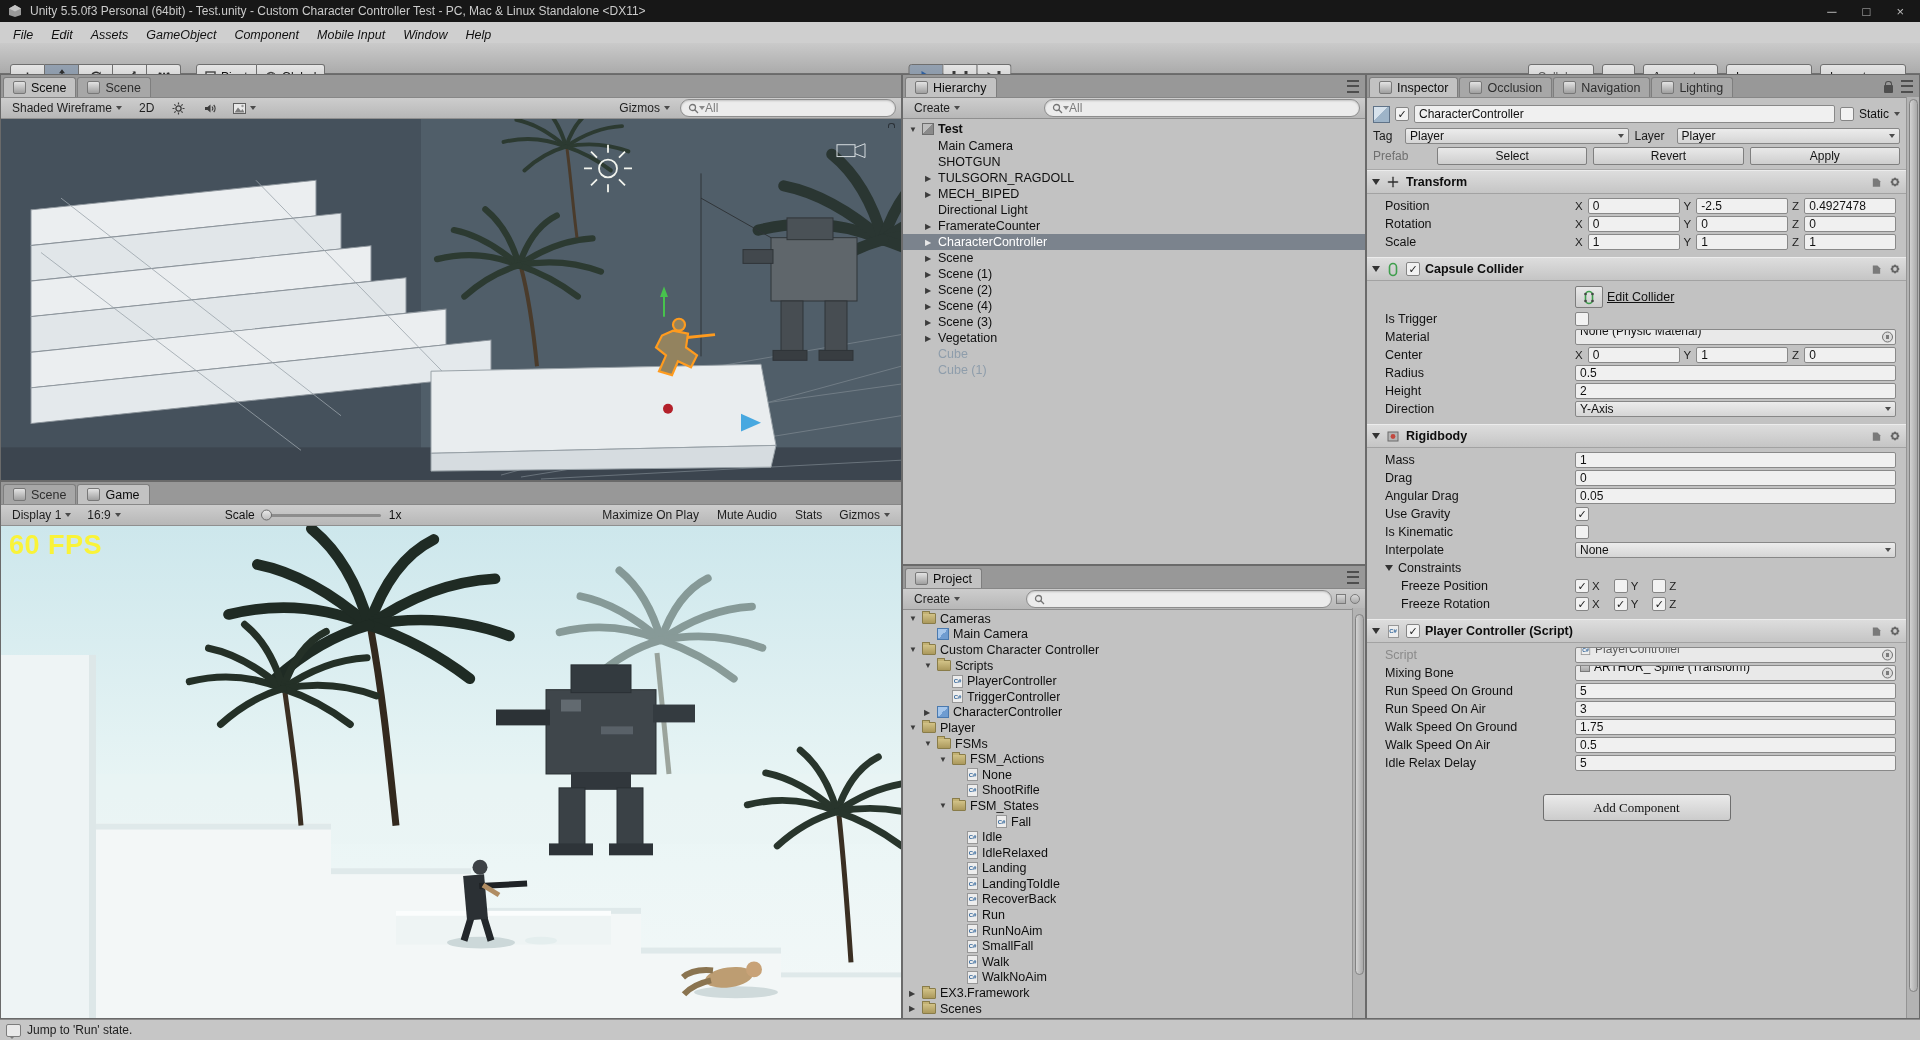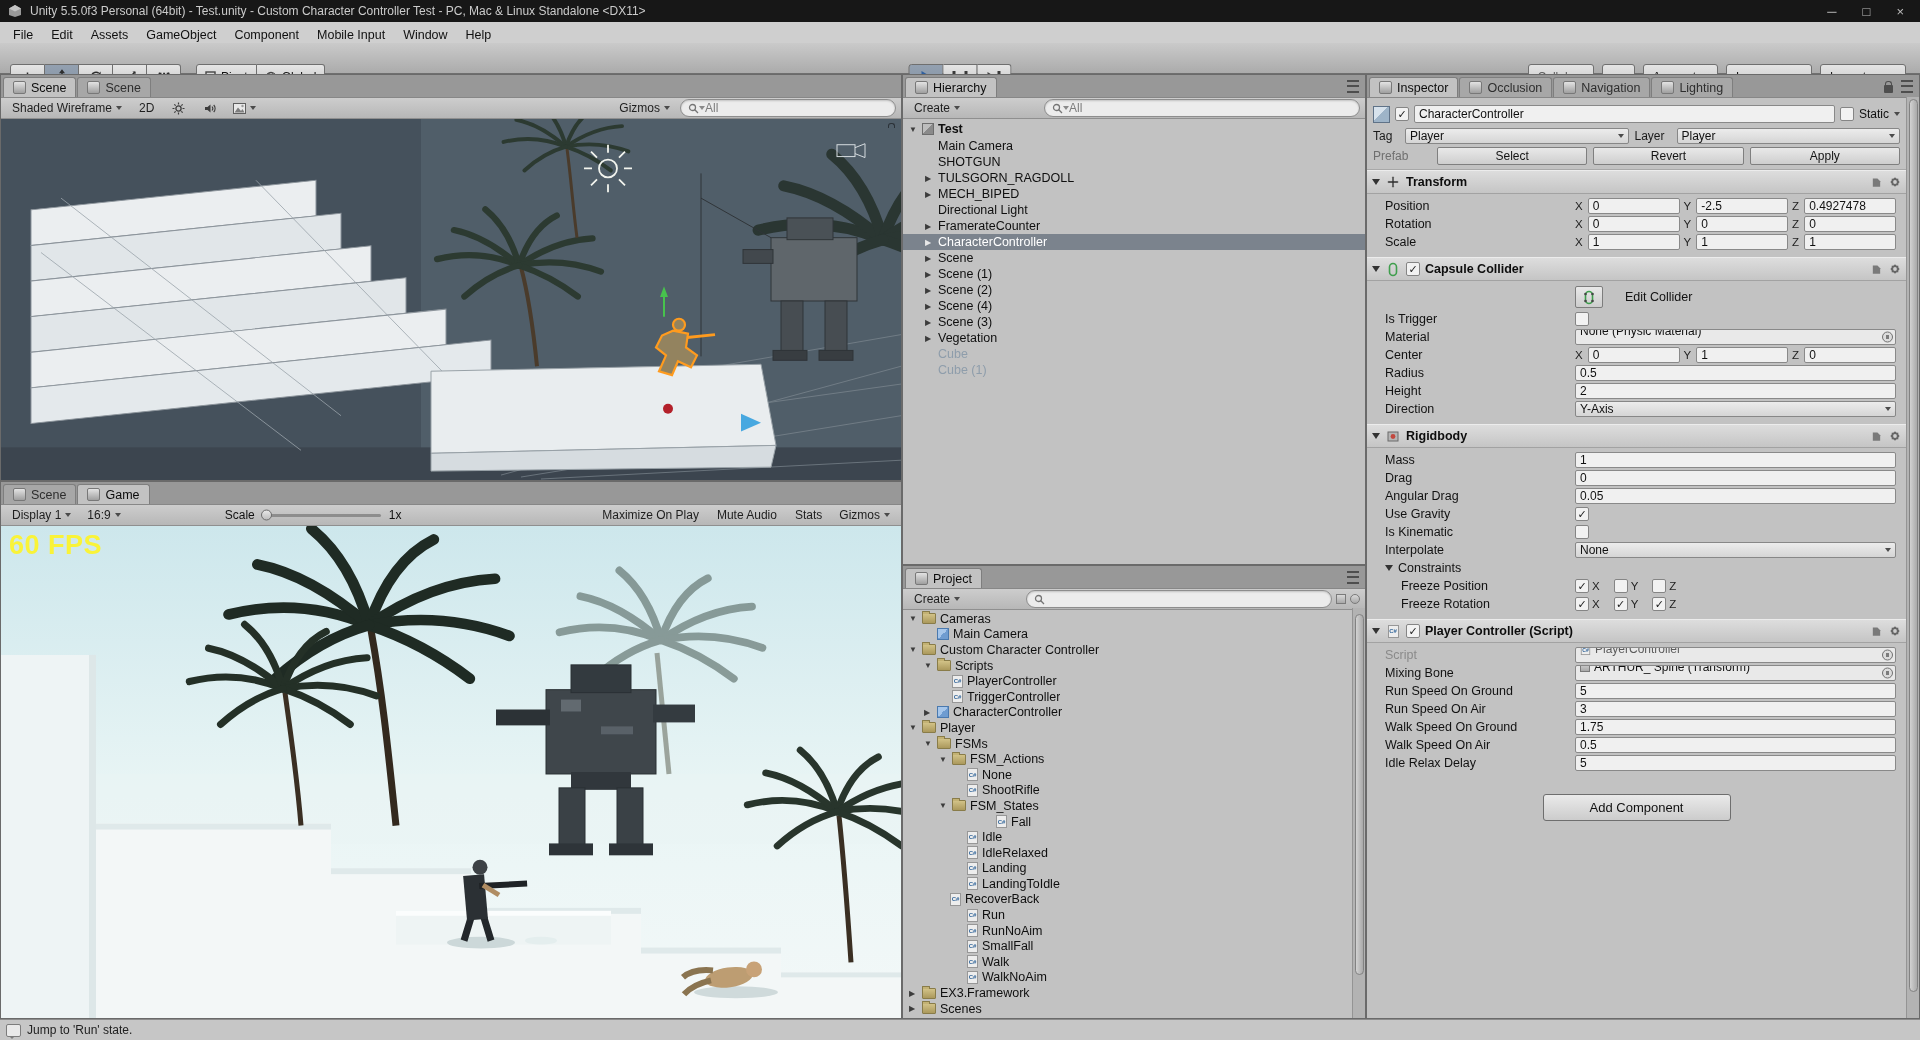--- a/index.html
+++ b/index.html
@@ -3,21 +3,21 @@
 <meta charset="utf-8">
 <style>
   html,body{margin:0;padding:0;}
   body{width:1920px;height:1040px;position:relative;overflow:hidden;background:#3c3c3c;
        font-family:"Liberation Sans","DejaVu Sans",sans-serif;font-size:13px;color:#111;cursor:default;}
   
   #titlebar{position:absolute;left:0;top:0;width:1920px;height:22px;background:#171717;color:#cbcbcb;
             display:flex;align-items:center;gap:8px;padding:0 8px;font-size:12px;box-sizing:border-box;}
   .win-btns{margin-left:auto;display:flex;gap:26px;color:#bdbdbd;font-size:13px;align-items:center;padding-right:8px;}
   #menubar{position:absolute;left:0;top:22px;width:1920px;height:27px;background:#cfcfcf;border-bottom:1px solid #9c9c9c;
-           display:flex;align-items:center;padding:0 4px;box-sizing:border-box;}
+           display:flex;align-items:center;padding:0 4px;box-sizing:border-box;font-style:italic;}
   .menu-item{padding:0 9px;height:100%;display:flex;align-items:center;font-size:12.5px;color:#101010;}
   #toolbar{position:absolute;left:0;top:43px;width:1920px;height:31px;background:linear-gradient(#cacaca,#ababab);
            border-bottom:1px solid #6f6f6f;box-sizing:border-box;}
   .toolgroup{position:absolute;top:21px;display:flex;}
   .toolbtn{width:33px;height:23px;background:linear-gradient(#e6e6e6,#c2c2c2);border:1px solid #6f6f6f;border-left:none;
            display:flex;align-items:center;justify-content:center;}
   .toolbtn.first{border-left:1px solid #6f6f6f;border-radius:3px 0 0 3px;}
   .toolbtn.last{border-radius:0 3px 3px 0;}
   .toolbtn.active{background:linear-gradient(#93a0b0,#8694a6);}
   .tb-dd{height:23px;padding:0 9px;background:linear-gradient(#e4e4e4,#c6c6c6);border:1px solid #6f6f6f;border-radius:3px;
@@ -105,24 +105,24 @@
   .fz{flex:1;display:flex;align-items:center;gap:4px;min-width:0;}
   .axis{font-size:11.5px;color:#222;flex:none;margin-right:1px;}
   .fz .tf{flex:1;min-width:0;}
   .objf{height:16px;background:#e9e9e9;border:1px solid #898989;border-radius:2px;padding:0 16px 12px 4px;display:flex;align-items:center;
         gap:4px;font-size:12px;color:#101010;position:relative;box-sizing:border-box;white-space:nowrap;overflow:hidden;}
   .objf::after{content:"";position:absolute;right:2px;top:50%;transform:translateY(-50%);width:9px;height:9px;border:1px solid #6f6f6f;
                border-radius:50%;background:radial-gradient(circle,#7c7c7c 0 2px,#dcdcdc 2px);}
   .mini-ic{width:10px;height:10px;background:linear-gradient(#d8d8d8,#a8a8a8);border:1px solid #7a7a7a;flex:none;box-sizing:border-box;}
   .ec-btn{width:26px;height:20px;background:linear-gradient(#e9e9e9,#cdcdcd);border:1px solid #7d7d7d;border-radius:2px;
           display:flex;align-items:center;justify-content:center;flex:none;}
-  .ec-lbl{font-size:12.5px;margin-left:18px;}
+  .ec-lbl{font-size:12.5px;margin-left:0;text-decoration:underline;}
   .axgroup{display:flex;align-items:center;gap:3px;margin-right:9px;}
   .add-comp{width:186px;height:25px;margin:16px auto 0 auto;background:linear-gradient(#eaeaea,#cccccc);border:1px solid #6e6e6e;
-            border-radius:3px;display:flex;align-items:center;justify-content:center;font-size:13px;color:#101010;}
+            border-radius:3px;display:flex;align-items:center;justify-content:center;font-size:13px;color:#101010;font-family:Liberation Serif, serif;}
   
   .fps{position:absolute;left:8px;top:4px;font-size:27px;font-weight:bold;color:#f9f338;letter-spacing:0.5px;}
   .vp-lock{position:absolute;right:14px;top:8px;}
   .vp-lock .lockicon{background:#2b3238;}
   .vp-lock .lockicon::before{border-color:#2b3238;}
   .slider-track{width:118px;height:3px;background:#8d8d8d;border-radius:2px;position:relative;margin:0 4px;}
   .slider-thumb{position:absolute;left:0;top:50%;transform:translate(-2px,-50%);width:11px;height:11px;border-radius:50%;
                 background:linear-gradient(#e8e8e8,#bdbdbd);border:1px solid #6d6d6d;box-sizing:border-box;}
   #statusbar{position:absolute;left:0;top:1019px;width:1920px;height:21px;background:#c6c6c6;border-top:1px solid #8b8b8b;
              display:flex;align-items:center;gap:6px;padding:0 6px;font-size:12px;color:#222;box-sizing:border-box;}
@@ -706,21 +706,21 @@
         <div class="p-row" style="padding-left: 51px;">
           <span class="tri"></span>
           <span class="p-icon icon-script">C#</span>
           <span class="lbl">Landing</span>
         </div>
         <div class="p-row" style="padding-left: 51px;">
           <span class="tri"></span>
           <span class="p-icon icon-script">C#</span>
           <span class="lbl">LandingToIdle</span>
         </div>
-        <div class="p-row" style="padding-left: 34px;">
+        <div class="p-row" style="padding-left: 51px;">
           <span class="tri"></span>
           <span class="p-icon icon-script">C#</span>
           <span class="lbl">RecoverBack</span>
         </div>
         <div class="p-row" style="padding-left: 51px;">
           <span class="tri"></span>
           <span class="p-icon icon-script">C#</span>
           <span class="lbl">Run</span>
         </div>
         <div class="p-row" style="padding-left: 51px;">

